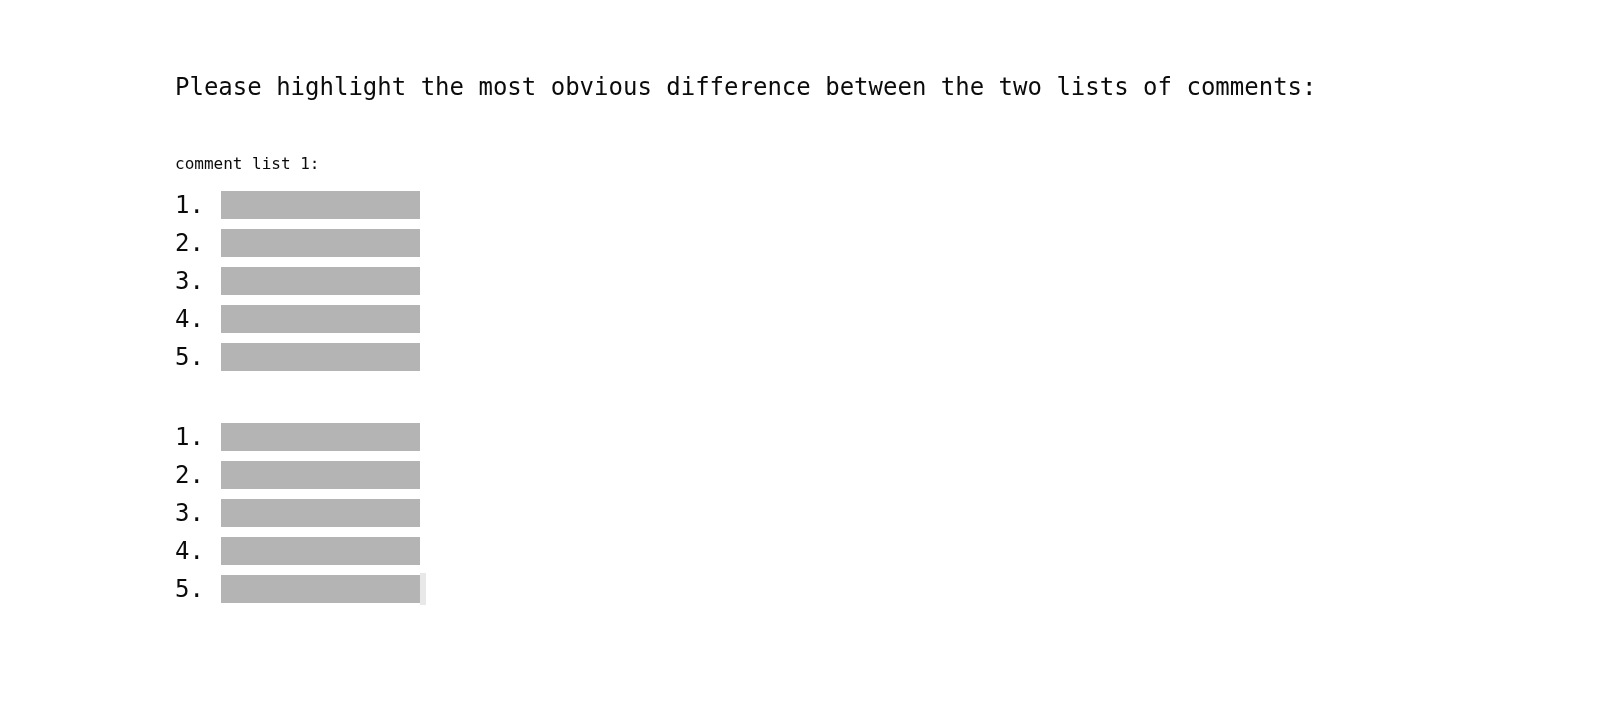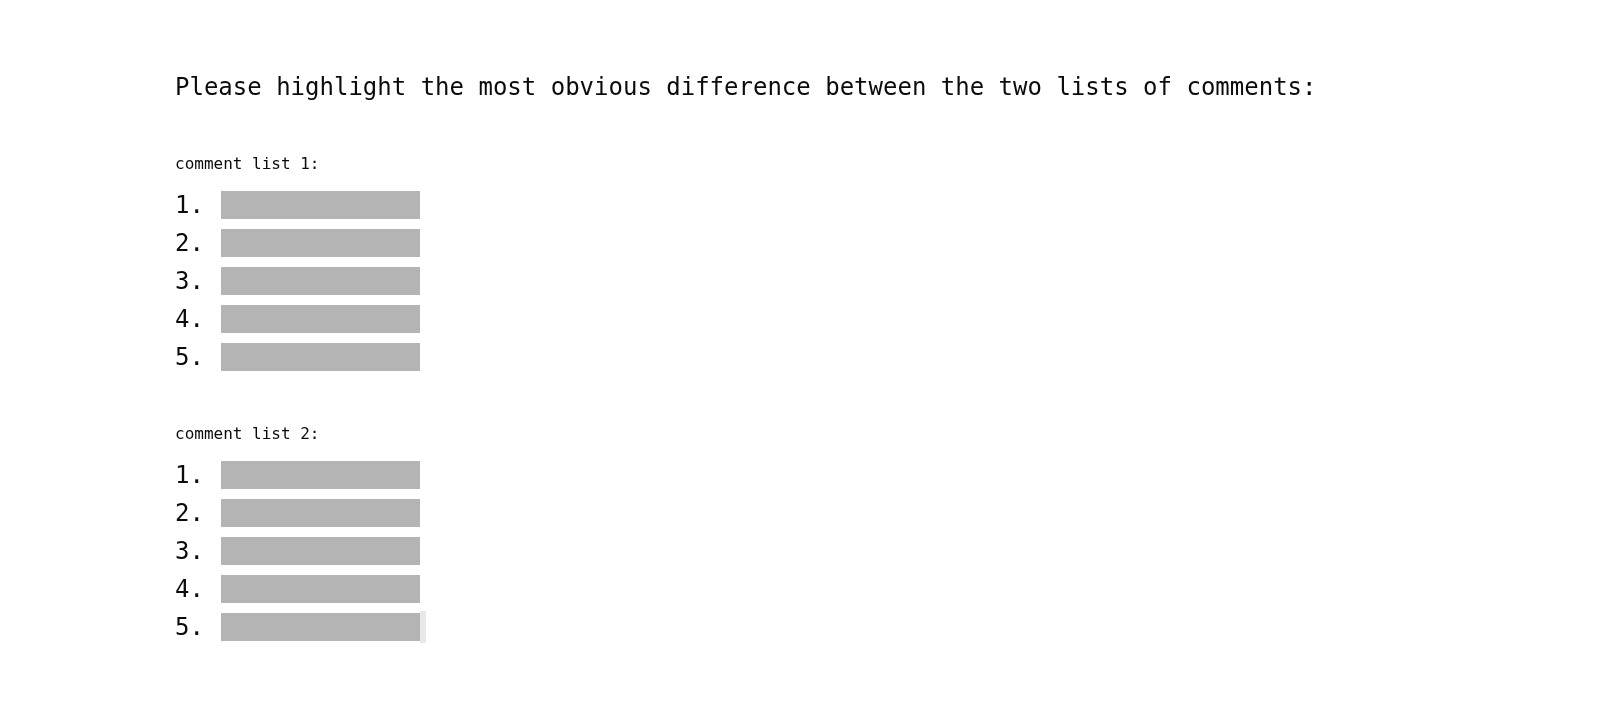--- a/index.html
+++ b/index.html
@@ -105,21 +105,20 @@
         <span class="redacted-bar"></span>
       </li>
       <li class="list-item">
         <span class="item-number">5.</span>
         <span class="redacted-bar"></span>
       </li>
     </ul>
   </div>
 
   <div class="list-block" id="list-2">
-    <div class="list-title">comment list 2:</div>
     <ul class="list-items">
       <li class="list-item">
         <span class="item-number">1.</span>
         <span class="redacted-bar"></span>
       </li>
       <li class="list-item">
         <span class="item-number">2.</span>
         <span class="redacted-bar"></span>
       </li>
       <li class="list-item">

